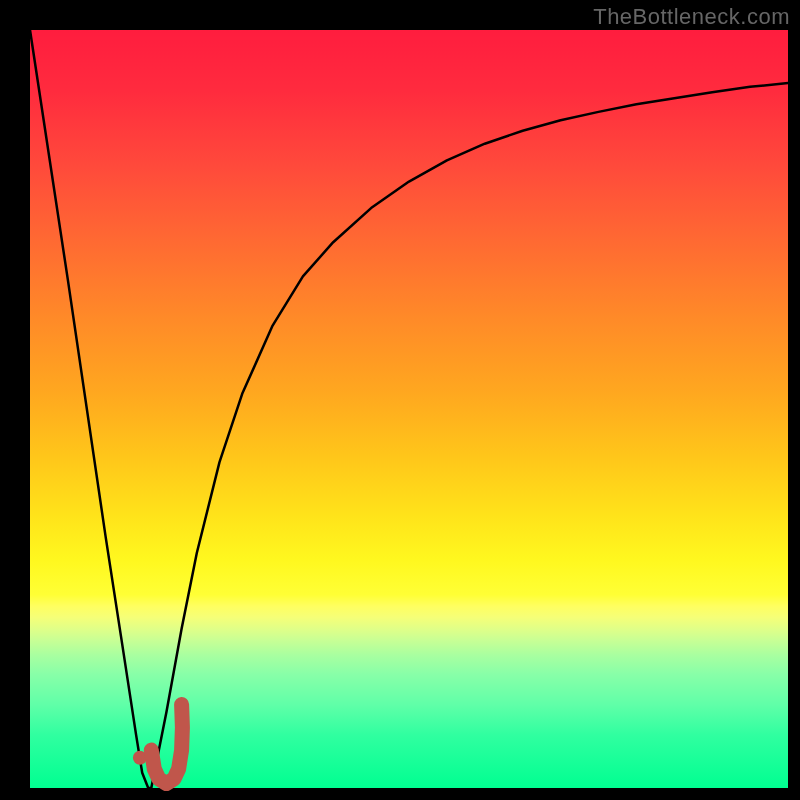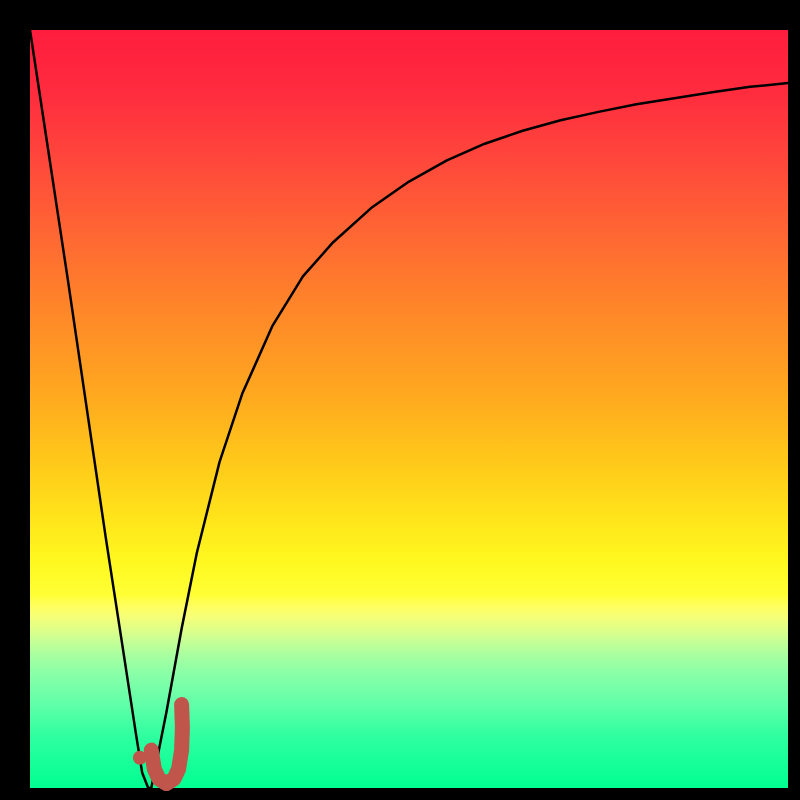--- a/index.html
+++ b/index.html
@@ -55,20 +55,21 @@
     top: 0;
     width: 800px;
     height: 800px;
     z-index: 3;
   }
 </style>
 </head>
 <body>
 
 <div class="frame">
+  <div class="watermark">TheBottleneck.com</div>
   <div class="plot-bg"></div>
   <svg class="overlay" viewBox="0 0 800 800">
     <g id="curve-group">
         <path d="M30.0 30.0 L67.9 280.1 L105.8 537.9 L121.0 636.4 L136.1 734.9 L142.2 772.8 L148.2 788.0 L151.3 788.0 L166.4 712.2 L181.6 628.8 L196.8 553.0 L219.5 462.1 L242.2 393.8 L272.6 325.6 L302.9 276.3 L333.2 242.2 L371.1 208.1 L409.0 181.6 L446.9 160.4 L484.8 143.7 L522.7 130.8 L560.6 120.2 L598.5 111.9 L636.4 104.3 L674.3 98.2 L712.2 92.2 L750.1 86.8 L788.0 83.1" fill="none" stroke="#000000" stroke-width="2.5" stroke-linecap="round" stroke-linejoin="round"></path>
       </g>
     <g id="marker-group">
         <circle cx="139.9" cy="757.7" r="7" fill="#c0564b"></circle>
         <path d="M151.3 750.1 L154.3 769.0 L158.9 778.9 L166.4 783.5 L174.0 778.9 L178.6 769.0 L181.6 750.1 L182.4 727.4 L181.6 704.6" fill="none" stroke="#c0564b" stroke-width="15" stroke-linecap="round" stroke-linejoin="round"></path>
       </g>
   </svg>

